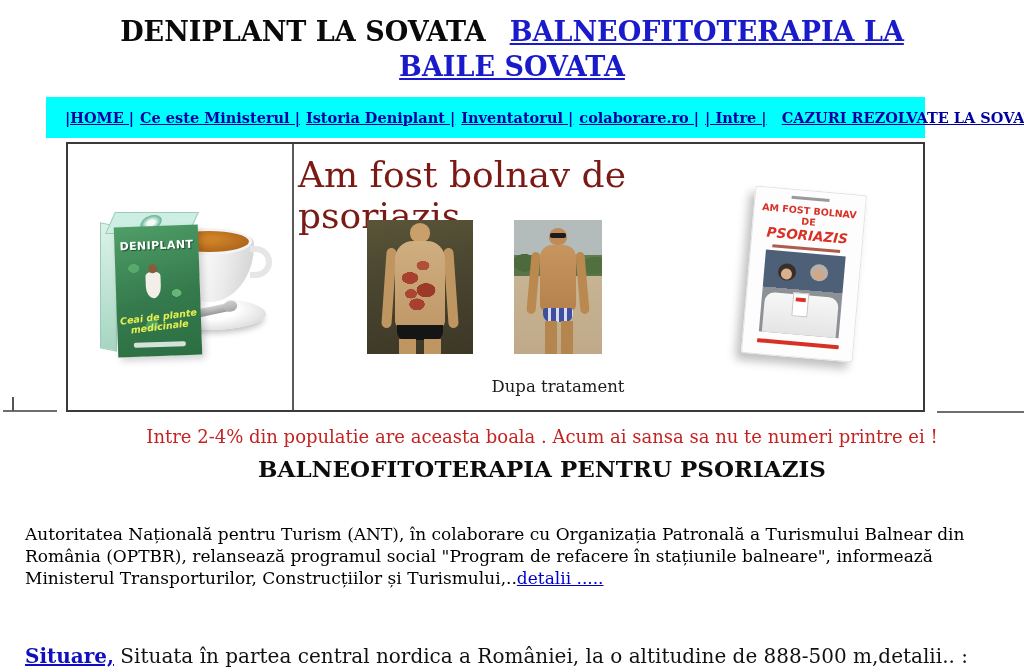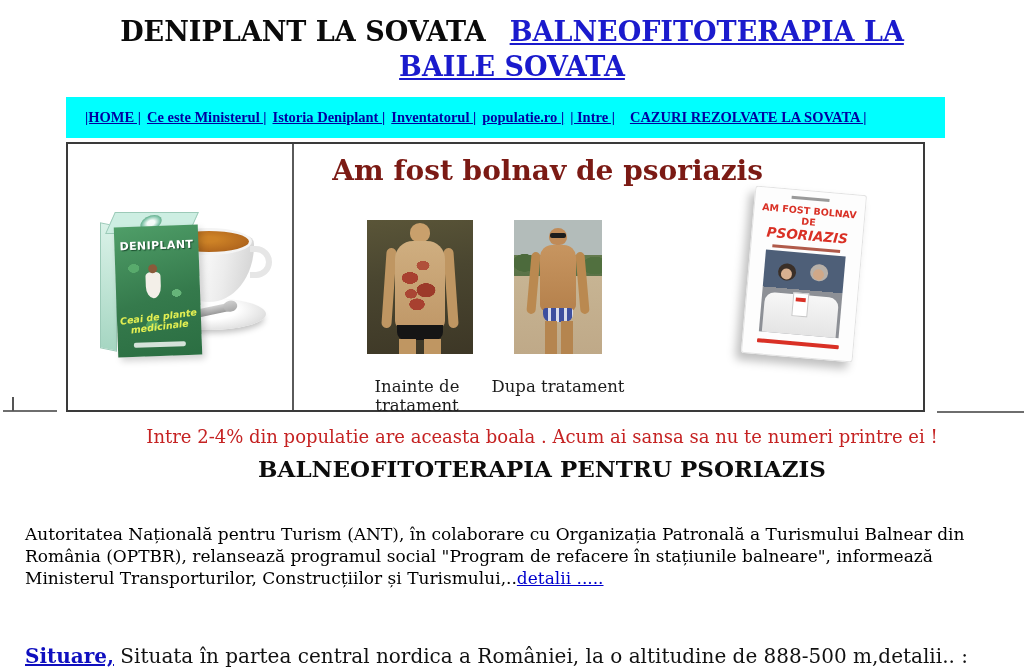--- a/index.html
+++ b/index.html
@@ -13,23 +13,23 @@
   .site-header {
     position:absolute; top:14px; left:0; width:100%;
     text-align:center; font-weight:bold; font-size:27px; line-height:35px;
   }
   .site-header .inner { width:840px; margin:0 auto; }
   .hdr-plain { color:#0a0a0a; margin-right:24px; }
   .hdr-link { color:#1a1acd; text-decoration:underline; cursor:pointer; }
 
   
   .nav-bar {
-    position:absolute; left:66px; top:97px; width:879px; height:41px;
+    position:absolute; left:46px; top:97px; width:879px; height:41px;
     background:#00ffff; display:flex; align-items:center;
-    padding-left:19px; font-weight:bold; font-size:14.5px; white-space:nowrap;font-family:Liberation Serif, serif;
+    padding-left:19px; font-weight:bold; font-size:14.5px; white-space:nowrap;
   }
   .nav-link {
     color:#0000a0; text-decoration:underline; margin-right:6px; cursor:pointer;
   }
   .nav-link.last { margin-left:9px; }
 
   
   .showcase {
     position:absolute; left:66px; top:142px; width:859px; height:270px;
     border:2px solid #3a3a3a; background:#fff;
@@ -107,22 +107,22 @@
     color:#e3ef52; font-family:"DejaVu Sans", sans-serif; font-weight:bold;
     font-style:italic; font-size:9.5px; line-height:10px; transform:rotate(-5deg);
   }
   .box-front::after {
     content:""; position:absolute; bottom:9px; left:16px; right:16px; height:5px;
     background:rgba(255,255,255,0.8); border-radius:2px;
   }
 
   
   .sc-title {
-    position:absolute; left:230px; top:10px; width:465px; text-align:right;
-    font-size:28px; color:#7b1a14;font-weight:bold;
+    position:absolute; left:230px; top:10px; width:465px; text-align:left;
+    font-size:36px; color:#7b1a14;
   }
   .photo { overflow:hidden; position:absolute; }
   .photo-before {
     left:299px; top:76px; width:106px; height:134px;
     background:linear-gradient(170deg, #5a5538 0%, #4a4630 40%, #3d3726 100%);
   }
   .pb-head { position:absolute; left:43px; top:3px; width:20px; height:19px; border-radius:50% 50% 42% 42%; background:#c9a06c; }
   .pb-arm { position:absolute; top:28px; width:10px; height:80px; border-radius:6px; background:#bf9662; }
   .pb-arm.l { left:17px; transform:rotate(4deg); }
   .pb-arm.r { left:79px; transform:rotate(-4deg); }
@@ -225,21 +225,21 @@
     <div class="inner">
       <span class="hdr-plain">DENIPLANT LA SOVATA</span><a class="hdr-link">BALNEOFITOTERAPIA LA BAILE SOVATA</a>
     </div>
   </div>
 
   <div class="nav-bar">
     <a class="nav-link">|HOME |</a>
     <a class="nav-link">Ce este Ministerul |</a>
     <a class="nav-link">Istoria Deniplant |</a>
     <a class="nav-link">Inventatorul |</a>
-    <a class="nav-link">populatie.ro |</a>
+    <a class="nav-link">colaborare.ro |</a>
     <a class="nav-link">| Intre |</a>
     <a class="nav-link last">CAZURI REZOLVATE LA SOVATA |</a>
   </div>
 
   <div class="showcase">
     <div class="cell-divider"></div>
 
     <div class="product">
       <div class="saucer"></div>
       <div class="cup-body"></div>
@@ -273,21 +273,20 @@
       <div class="pa-head"></div>
       <div class="pa-glasses"></div>
       <div class="pa-arm l"></div>
       <div class="pa-arm r"></div>
       <div class="pa-torso"></div>
       <div class="pa-briefs"></div>
       <div class="pa-leg l"></div>
       <div class="pa-leg r"></div>
     </div>
 
-    <div class="caption cap-before">Inainte de tratament</div>
     <div class="caption cap-after">Dupa tratament</div>
 
     <div class="book">
       <div class="bk-author"></div>
       <div class="bk-t1">AM FOST BOLNAV</div>
       <div class="bk-t2">DE</div>
       <div class="bk-t3">PSORIAZIS</div>
       <div class="bk-sub"></div>
       <div class="bk-photo">
         <div class="bk-head w"></div>

